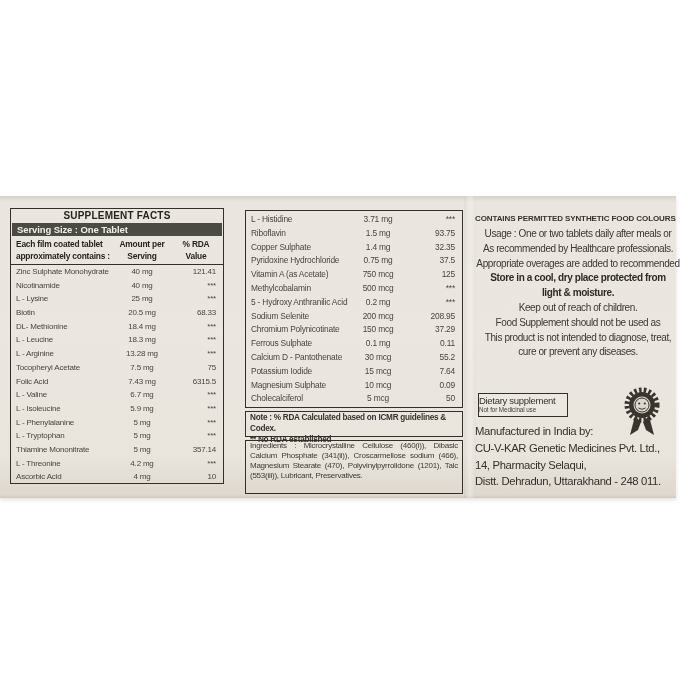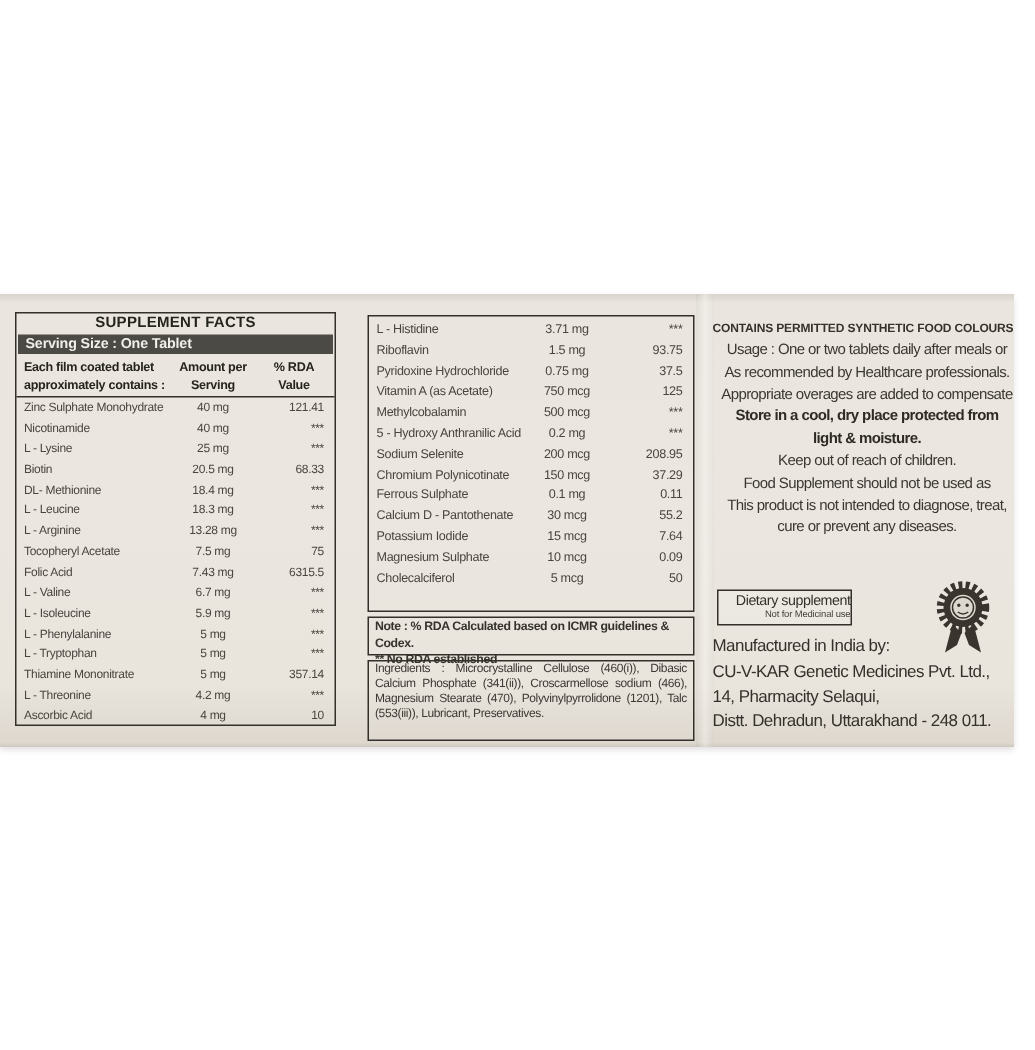--- a/index.html
+++ b/index.html
@@ -49,21 +49,21 @@
 
   
   .right-col { position:absolute; left:475px; top:18px; width:206px; }
   .contains { font-size:8px; font-weight:bold; letter-spacing:-.1px; color:#35322d;
     margin-bottom:4px; white-space:nowrap; }
   .rline { font-size:10px; letter-spacing:-.4px; line-height:14.8px; color:#3b3733;
     white-space:nowrap;text-align:center; }
   .rline.bold { font-weight:bold; color:#2e2b27; }
 
   .dietary-box { position:absolute; left:478px; top:197px; width:90px; height:24px;
-    border:1.5px solid #33302c; text-align:right; background:rgba(255,255,255,.12); }
+    border:1.5px solid #33302c; text-align:left; background:rgba(255,255,255,.12); }
   .dietary-title { font-size:9.5px; letter-spacing:-.3px; line-height:11px; margin-top:1px; color:#34312d; }
   .dietary-sub { font-size:6.3px; letter-spacing:-.1px; line-height:8px; color:#45413c; }
 
   .seal { position:absolute; left:620px; top:188px; width:44px; height:56px; }
 
   .mfg { position:absolute; left:475px; top:227px; width:210px; }
   .mfg .mline { font-size:11.3px; letter-spacing:-.35px; line-height:16.8px;
     color:#34302b; white-space:nowrap; }
 </style>
 </head>
@@ -198,20 +198,25 @@
             <span class="famt">3.71 mg</span>
             <span class="frda">***</span>
           </div>
 
           <div class="frow">
             <span class="fname">Riboflavin</span>
             <span class="famt">1.5 mg</span>
             <span class="frda">93.75</span>
           </div>
 
+          <div class="frow">
+            <span class="fname">Copper Sulphate</span>
+            <span class="famt">1.4 mg</span>
+            <span class="frda">32.35</span>
+          </div>
 
           <div class="frow">
             <span class="fname">Pyridoxine Hydrochloride</span>
             <span class="famt">0.75 mg</span>
             <span class="frda">37.5</span>
           </div>
 
           <div class="frow">
             <span class="fname">Vitamin A (as Acetate)</span>
             <span class="famt">750 mcg</span>
@@ -282,21 +287,21 @@
     <div class="ing-box">
       <span>Ingredients : Microcrystalline Cellulose (460(i)), Dibasic Calcium Phosphate (341(ii)), Croscarmellose sodium (466), Magnesium Stearate (470), Polyvinylpyrrolidone (1201), Talc (553(iii)), Lubricant, Preservatives.</span>
     </div>
 
     <div class="right-col">
       <div class="contains">CONTAINS PERMITTED SYNTHETIC FOOD COLOURS</div>
       <div>
 
       <div class="rline">Usage : One or two tablets daily after meals or</div>
           <div class="rline">As recommended by Healthcare professionals.</div>
-          <div class="rline">Appropriate overages are added to compensate</div>
+          <div class="rline">Appropriate overages are added to recommended</div>
         </div>
       <div>
 
       <div class="rline bold">Store in a cool, dry place protected from</div>
           <div class="rline bold">light &amp; moisture.</div>
         </div>
       <div class="rline">Keep out of reach of children.</div>
       <div>
 
       <div class="rline">Food Supplement should not be used as</div>

